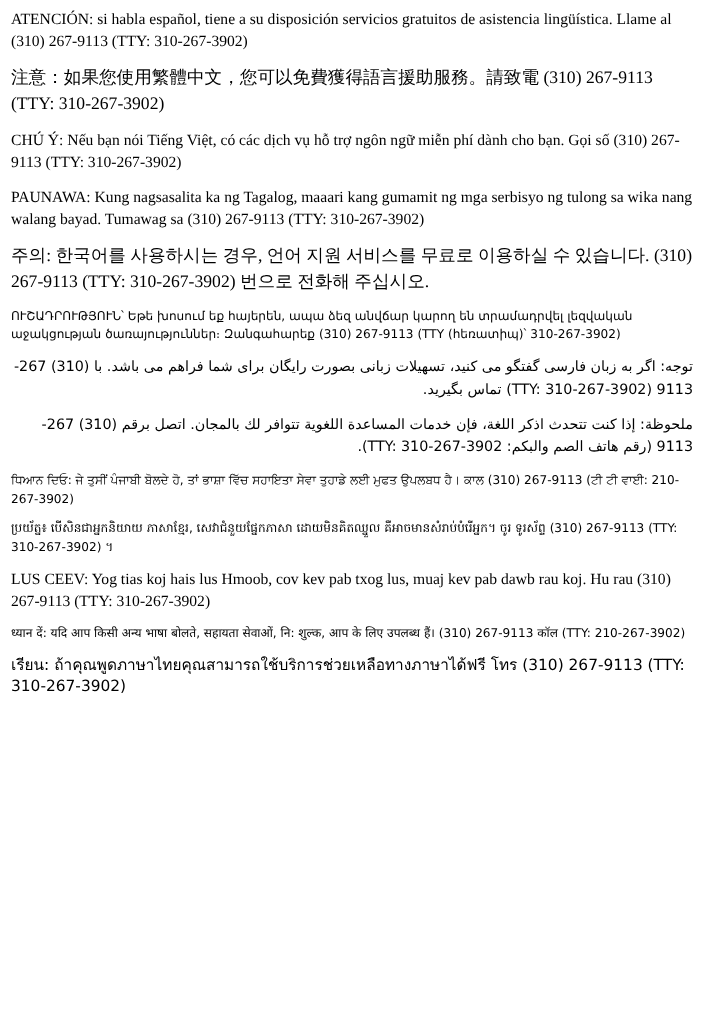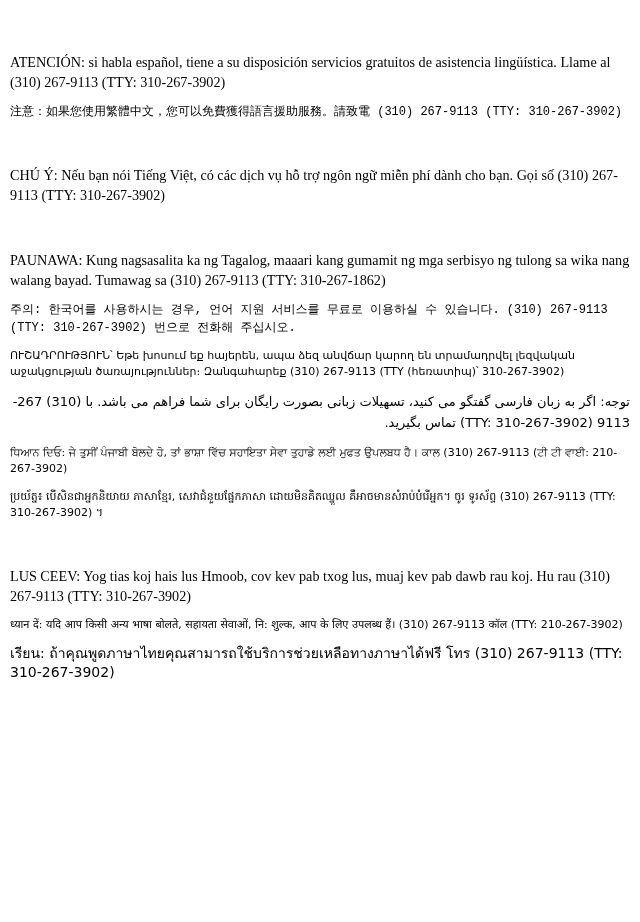--- a/index.html
+++ b/index.html
@@ -23,30 +23,29 @@
     font-size: 14.2px;
     line-height: 1.42;
     text-align: left;
   }
   .notice:last-child {
     margin-bottom: 0;
   }
   
   .serif {
     font-family: "Liberation Serif", serif;
-    margin-top: 44px;
   }
   .sans {
     font-family: "DejaVu Sans", sans-serif;
     font-size: 11px;
     line-height: 1.5;
   }
   .cjk {
-    font-family: Liberation Mono, monospace;
-    font-size: 12px;
+    font-family: Liberation Serif, serif;
+    font-size: 16px;
     line-height: 1.5;
   }
   .rtl {
     direction: rtl;
     text-align: right;
     unicode-bidi: isolate;
     font-family: "DejaVu Sans", sans-serif;
     font-size: 13px;
     line-height: 1.6;
   }
@@ -62,30 +61,31 @@
 <body>
 
 <div class="page">
 
   <p class="notice serif">ATENCIÓN: si habla español, tiene a su disposición servicios gratuitos de asistencia lingüística. Llame al (310) 267-9113 (TTY: 310-267-3902)</p>
 
   <p class="notice cjk">注意：如果您使用繁體中文，您可以免費獲得語言援助服務。請致電 (310) 267-9113 (TTY: 310-267-3902)</p>
 
   <p class="notice serif">CHÚ Ý: Nếu bạn nói Tiếng Việt, có các dịch vụ hỗ trợ ngôn ngữ miễn phí dành cho bạn. Gọi số (310) 267-9113 (TTY: 310-267-3902)</p>
 
-  <p class="notice serif">PAUNAWA: Kung nagsasalita ka ng Tagalog, maaari kang gumamit ng mga serbisyo ng tulong sa wika nang walang bayad. Tumawag sa (310) 267-9113 (TTY: 310-267-1862)</p>
+  <p class="notice serif">PAUNAWA: Kung nagsasalita ka ng Tagalog, maaari kang gumamit ng mga serbisyo ng tulong sa wika nang walang bayad. Tumawag sa (310) 267-9113 (TTY: 310-267-3902)</p>
 
   <p class="notice cjk">주의: 한국어를 사용하시는 경우, 언어 지원 서비스를 무료로 이용하실 수 있습니다. (310) 267-9113 (TTY: 310-267-3902) 번으로 전화해 주십시오.</p>
 
   <p class="notice sans">ՈՒՇԱԴՐՈՒԹՅՈՒՆ՝ Եթե խոսում եք հայերեն, ապա ձեզ անվճար կարող են տրամադրվել լեզվական աջակցության ծառայություններ։ Զանգահարեք (310) 267-9113 (TTY (հեռատիպ)՝ 310-267-3902)</p>
 
   <p class="notice rtl">توجه: اگر به زبان فارسی گفتگو می کنید، تسهیلات زبانی بصورت رایگان برای شما فراهم می باشد. با (310) 267-9113 (TTY: 310-267-3902) تماس بگیرید.</p>
 
 
 
+  <p class="notice rtl">ملحوظة: إذا كنت تتحدث اذكر اللغة، فإن خدمات المساعدة اللغوية تتوافر لك بالمجان. اتصل برقم (310) 267-9113 (رقم هاتف الصم والبكم: TTY: 310-267-3902).</p>
 
   <p class="notice sans">ਧਿਆਨ ਦਿਓ: ਜੇ ਤੁਸੀਂ ਪੰਜਾਬੀ ਬੋਲਦੇ ਹੋ, ਤਾਂ ਭਾਸ਼ਾ ਵਿੱਚ ਸਹਾਇਤਾ ਸੇਵਾ ਤੁਹਾਡੇ ਲਈ ਮੁਫਤ ਉਪਲਬਧ ਹੈ। ਕਾਲ (310) 267-9113 (ਟੀ ਟੀ ਵਾਈ: 210-267-3902)</p>
 
   <p class="notice sans">ប្រយ័ត្ន៖ បើសិនជាអ្នកនិយាយ ភាសាខ្មែរ, សេវាជំនួយផ្នែកភាសា ដោយមិនគិតឈ្នួល គឺអាចមានសំរាប់បំរើអ្នក។ ចូរ ទូរស័ព្ទ (310) 267-9113 (TTY: 310-267-3902) ។</p>
 
   <p class="notice serif">LUS CEEV: Yog tias koj hais lus Hmoob, cov kev pab txog lus, muaj kev pab dawb rau koj. Hu rau (310) 267-9113 (TTY: 310-267-3902)</p>
 
   <p class="notice sans">ध्यान दें: यदि आप किसी अन्य भाषा बोलते, सहायता सेवाओं, नि: शुल्क, आप के लिए उपलब्ध हैं। (310) 267-9113 कॉल (TTY: 210-267-3902)</p>
 
   <p class="notice sans small tight">เรียน: ถ้าคุณพูดภาษาไทยคุณสามารถใช้บริการช่วยเหลือทางภาษาได้ฟรี โทร (310) 267-9113 (TTY: 310-267-3902)</p>

